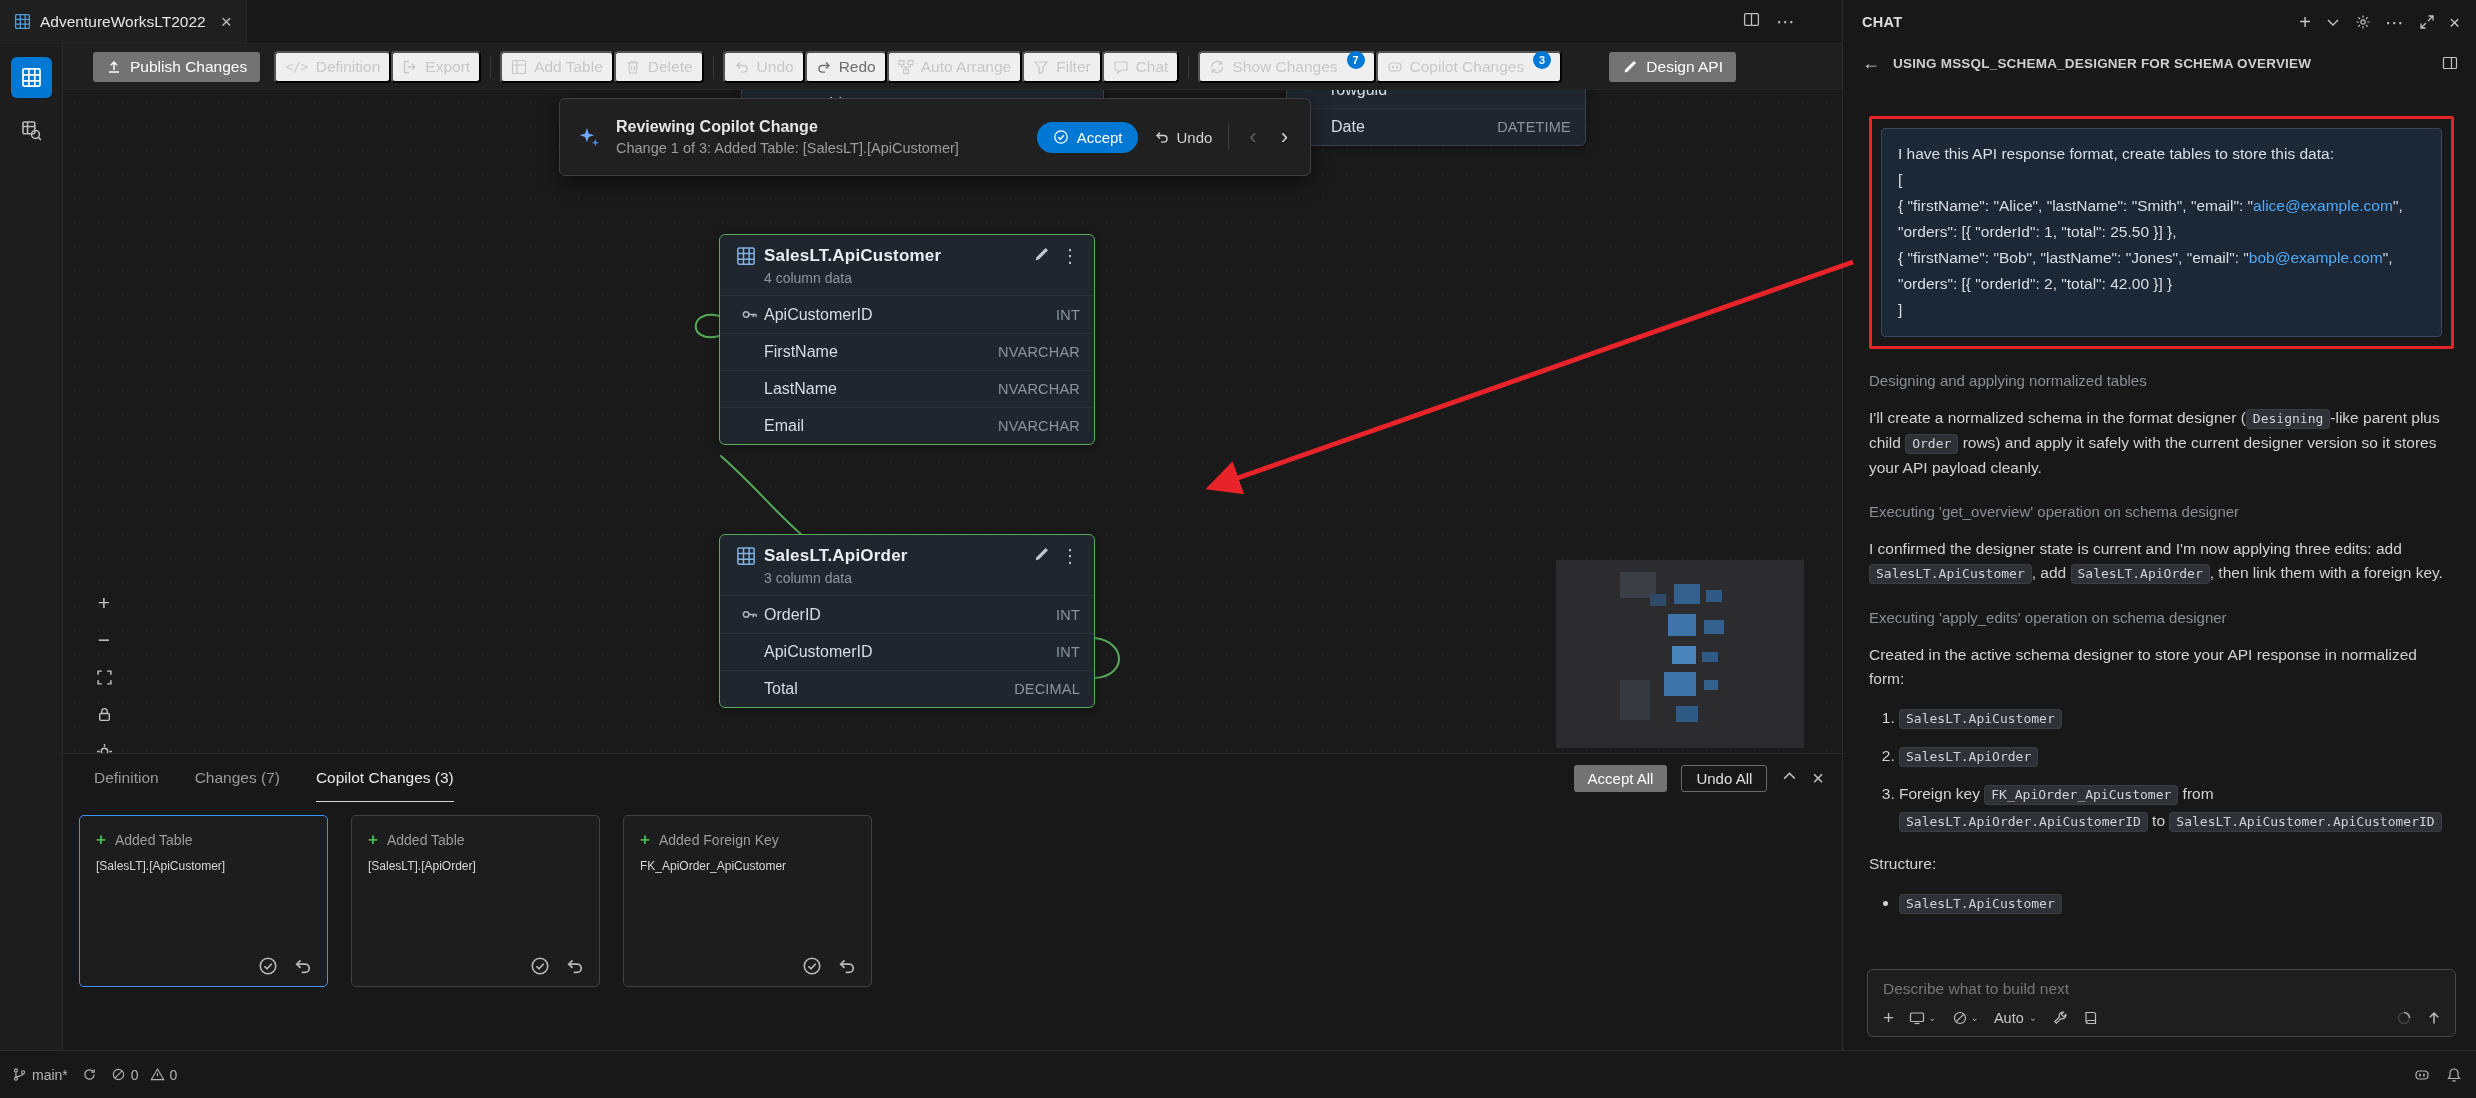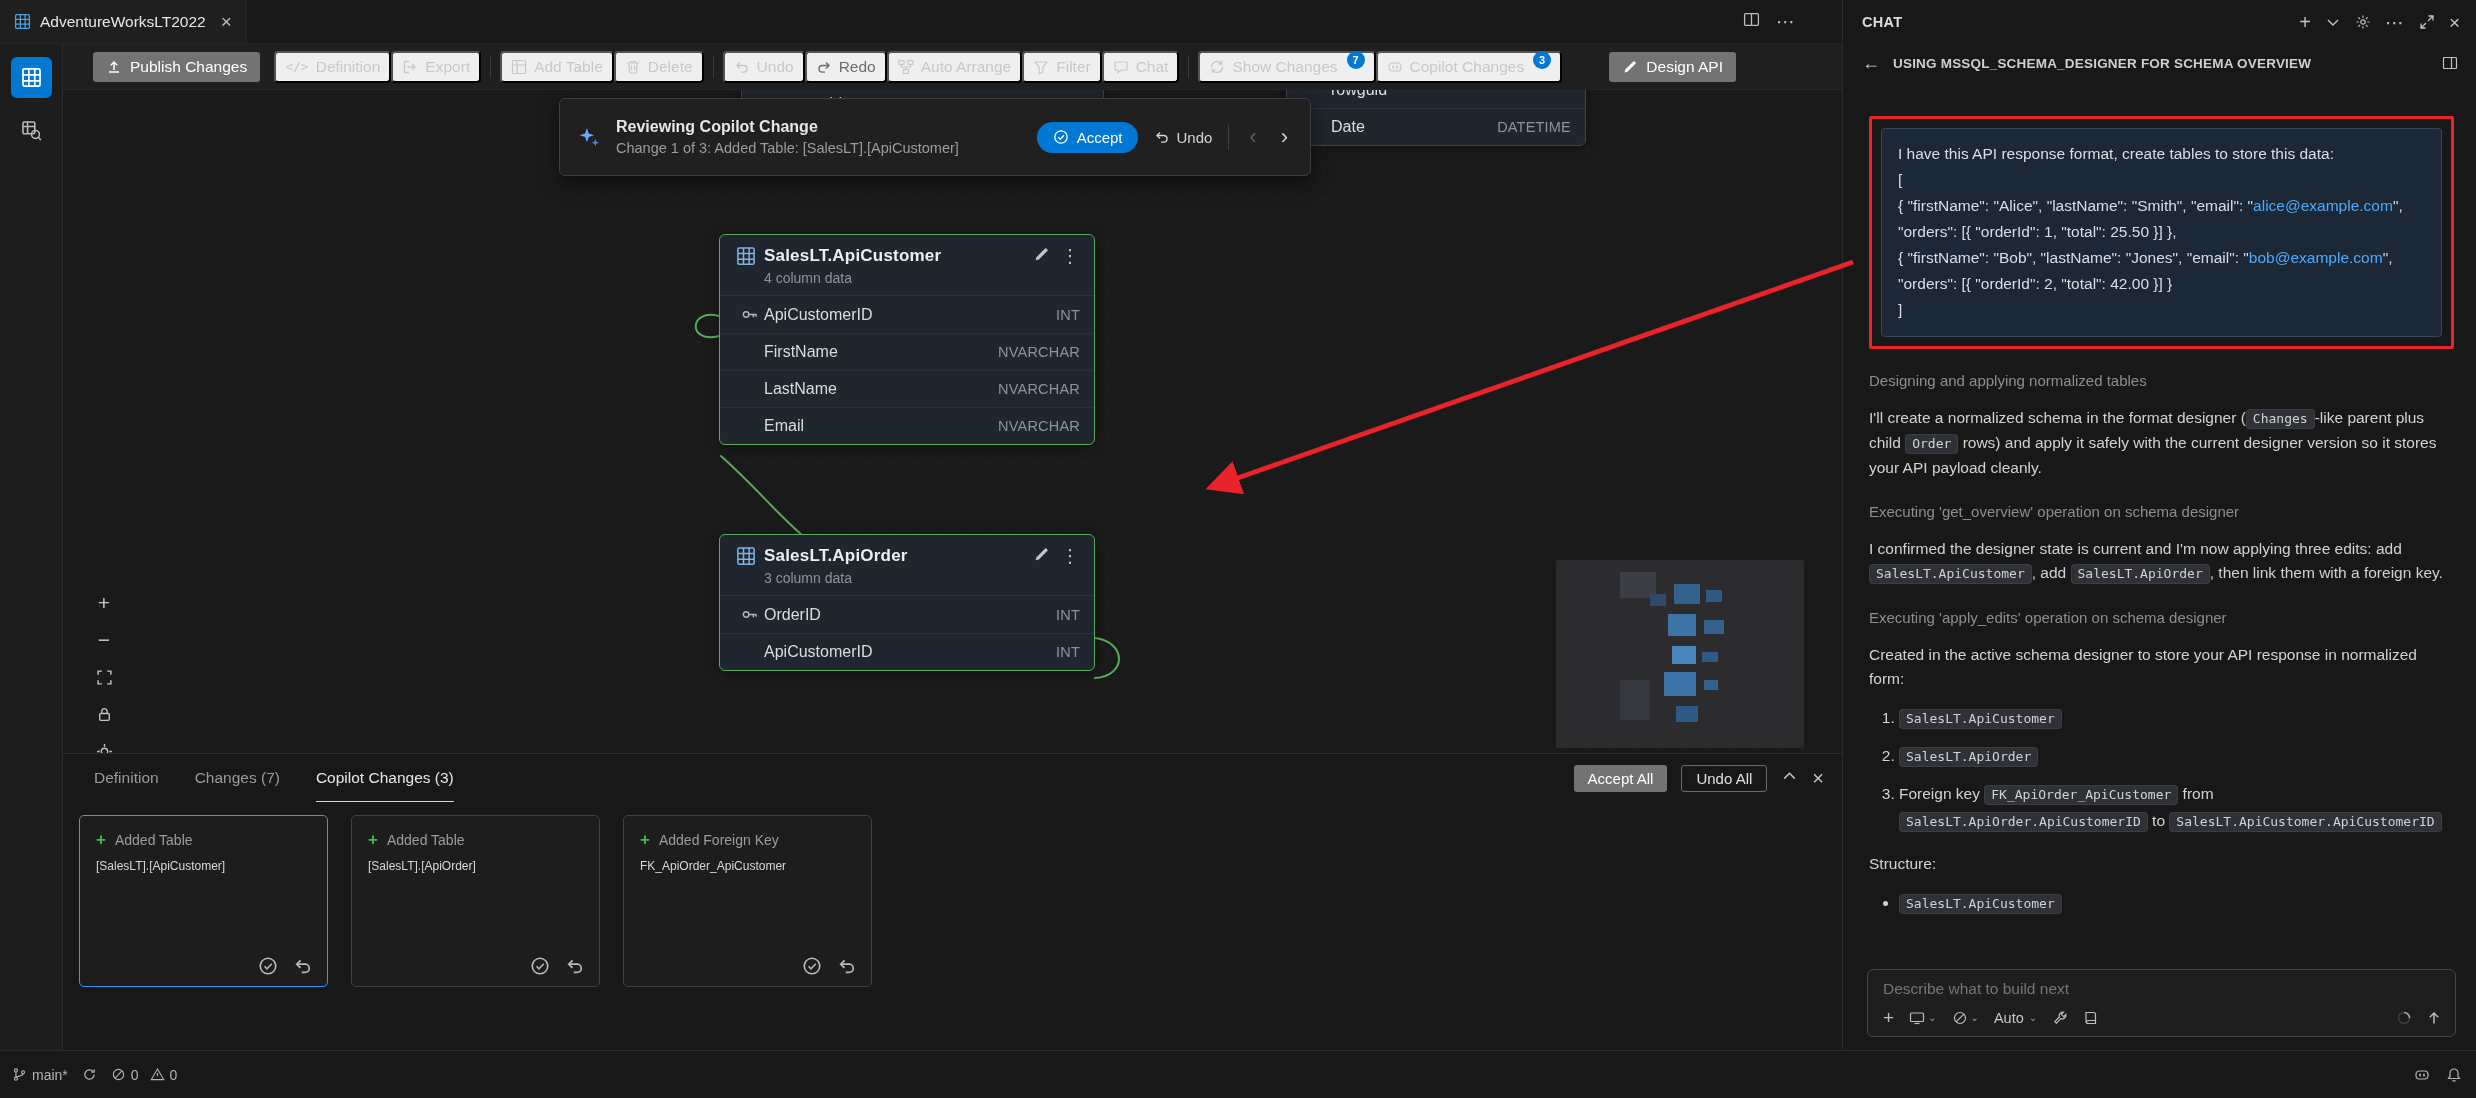--- a/index.html
+++ b/index.html
@@ -416,20 +416,26 @@
                       </span>
                       <span class="col-name">OrderID</span>
                     </div>
                     <span class="col-type">INT</span>
                   </div>
                   <div class="node-row">
                     <div class="row-left">
                       <span class="col-name indent">ApiCustomerID</span>
                     </div>
                     <span class="col-type">INT</span>
+                  </div>
+                  <div class="node-row">
+                    <div class="row-left">
+                      <span class="col-name indent">Total</span>
+                    </div>
+                    <span class="col-type">DECIMAL</span>
                   </div>
                 </div>
             </div>
 
             <div class="review-banner">
               <span class="sparkle">
                 <svg viewBox="0 0 16 16">
                     <path d="M6.5 1.5l1.3 3.9 3.9 1.3-3.9 1.3-1.3 3.9-1.3-3.9-3.9-1.3 3.9-1.3z" fill="#6ea8fe"></path>
                     <path d="M12.6 9.4l.7 2 2 .7-2 .7-.7 2-.7-2-2-.7 2-.7z" fill="#4d8fe0"></path>
                   </svg>
@@ -628,21 +634,21 @@
               <div class="um-line"><span>[</span></div>
               <div class="um-line"><span>{ "firstName": "Alice", "lastName": "Smith", "email": "</span><a class="chat-link" href="#">alice@example.com</a><span>",</span></div>
               <div class="um-line"><span>"orders": [{ "orderId": 1, "total": 25.50 }] },</span></div>
               <div class="um-line"><span>{ "firstName": "Bob", "lastName": "Jones", "email": "</span><a class="chat-link" href="#">bob@example.com</a><span>",</span></div>
               <div class="um-line"><span>"orders": [{ "orderId": 2, "total": 42.00 }] }</span></div>
               <div class="um-line"><span>]</span></div>
             </div>
         </div>
         <div id="chat-blocks">
             <div class="chat-status">Designing and applying normalized tables</div>
-            <div class="chat-p"><span>I'll create a normalized schema in the format designer (</span><code class="chip">Changes</code><span>-like parent plus child </span><code class="chip">Order</code><span> rows) and apply it safely with the current designer version so it stores your API payload cleanly.</span></div>
+            <div class="chat-p"><span>I'll create a normalized schema in the format designer (</span><code class="chip">Designing</code><span>-like parent plus child </span><code class="chip">Order</code><span> rows) and apply it safely with the current designer version so it stores your API payload cleanly.</span></div>
             <div class="chat-status">Executing 'get_overview' operation on schema designer</div>
             <div class="chat-p"><span>I confirmed the designer state is current and I'm now applying three edits: add </span><code class="chip">SalesLT.ApiCustomer</code><span>, add </span><code class="chip">SalesLT.ApiOrder</code><span>, then link them with a foreign key.</span></div>
             <div class="chat-status">Executing 'apply_edits' operation on schema designer</div>
             <div class="chat-p"><span>Created in the active schema designer to store your API response in normalized form:</span></div>
             <ol class="chat-list">
               <li><code class="chip">SalesLT.ApiCustomer</code></li>
               <li><code class="chip">SalesLT.ApiOrder</code></li>
               <li><span>Foreign key </span><code class="chip">FK_ApiOrder_ApiCustomer</code><span> from </span><code class="chip">SalesLT.ApiOrder.ApiCustomerID</code><span> to </span><code class="chip">SalesLT.ApiCustomer.ApiCustomerID</code></li>
             </ol>
             <div class="chat-p"><span>Structure:</span></div>

